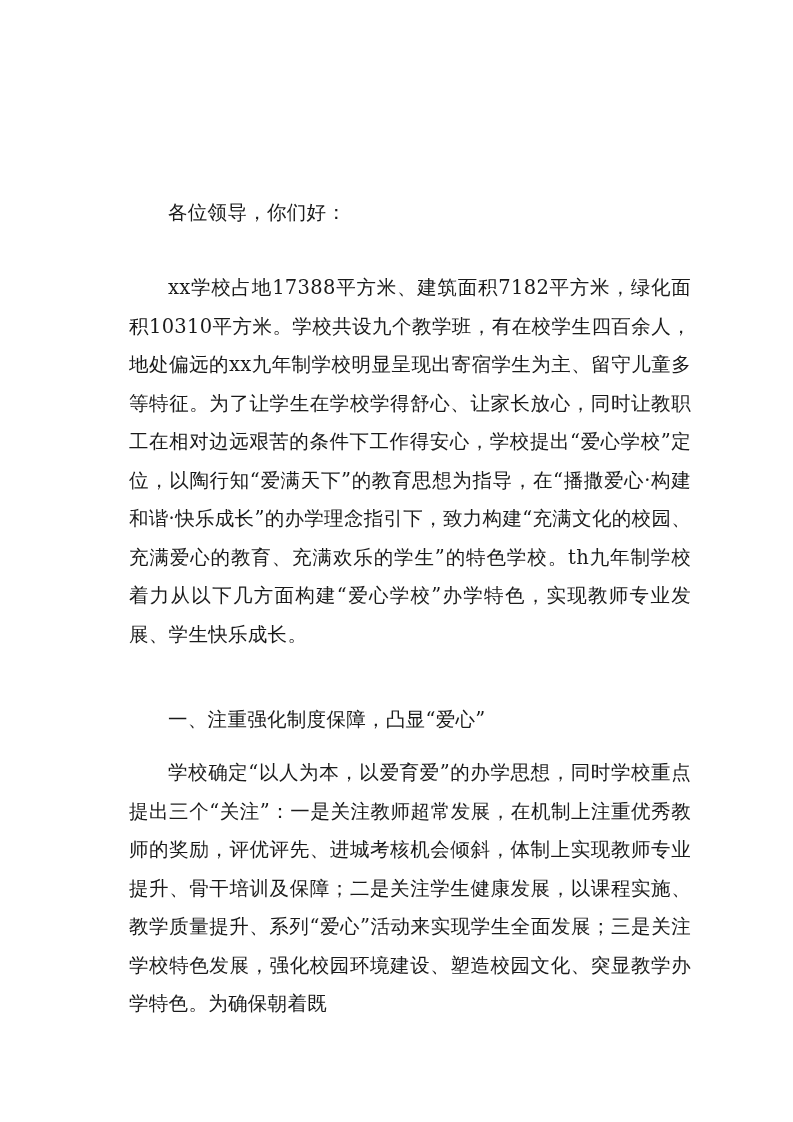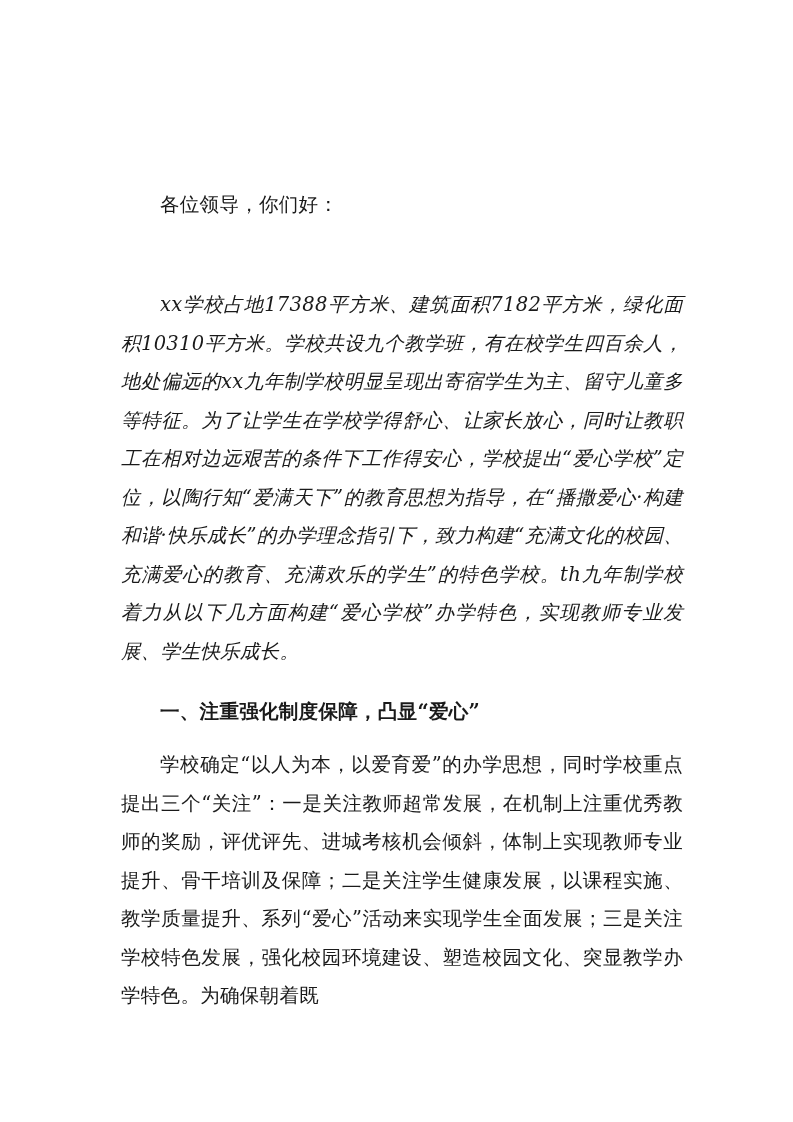--- a/index.html
+++ b/index.html
@@ -4,28 +4,28 @@
 <style>
   html, body { margin: 0; padding: 0; background: #ffffff; }
   body { width: 793px; height: 1122px; position: relative; overflow: hidden; }
   .page {
     position: absolute; left: 117px; top: 0; width: 562px;
     font-family: "DejaVu Serif", "Liberation Serif", serif;
     font-size: 19.5px; color: #1a1a1a;
   }
   .para {
     position: absolute; left: 0; width: 562px;
-    line-height: 38.5px; margin: 4px;
+    line-height: 38.5px; margin: 12px;
     text-align: justify; text-justify: inter-character;
     text-indent: 39px;
     letter-spacing: 0.3px;
   }
   .greeting { top: 182px; }
-  .p1 { top: 282px; font-style: italic; }
-  .h1 { top: 689px; font-weight: bold; }
+  .p1 { top: 257px; }
+  .h1 { top: 689px; }
   .p2 { top: 742px; }
 </style>
 </head>
 <body>
 
 <div class="page">
   <p class="para greeting">各位领导，你们好：</p>
   <p class="para p1">xx学校占地17388平方米、建筑面积7182平方米，绿化面积10310平方米。学校共设九个教学班，有在校学生四百余人，地处偏远的xx九年制学校明显呈现出寄宿学生为主、留守儿童多等特征。为了让学生在学校学得舒心、让家长放心，同时让教职工在相对边远艰苦的条件下工作得安心，学校提出“爱心学校”定位，以陶行知“爱满天下”的教育思想为指导，在“播撒爱心·构建和谐·快乐成长”的办学理念指引下，致力构建“充满文化的校园、充满爱心的教育、充满欢乐的学生”的特色学校。th九年制学校着力从以下几方面构建“爱心学校”办学特色，实现教师专业发展、学生快乐成长。</p>
   <p class="para h1">一、注重强化制度保障，凸显“爱心”</p>
   <p class="para p2">学校确定“以人为本，以爱育爱”的办学思想，同时学校重点提出三个“关注”：一是关注教师超常发展，在机制上注重优秀教师的奖励，评优评先、进城考核机会倾斜，体制上实现教师专业提升、骨干培训及保障；二是关注学生健康发展，以课程实施、教学质量提升、系列“爱心”活动来实现学生全面发展；三是关注学校特色发展，强化校园环境建设、塑造校园文化、突显教学办学特色。为确保朝着既</p>

